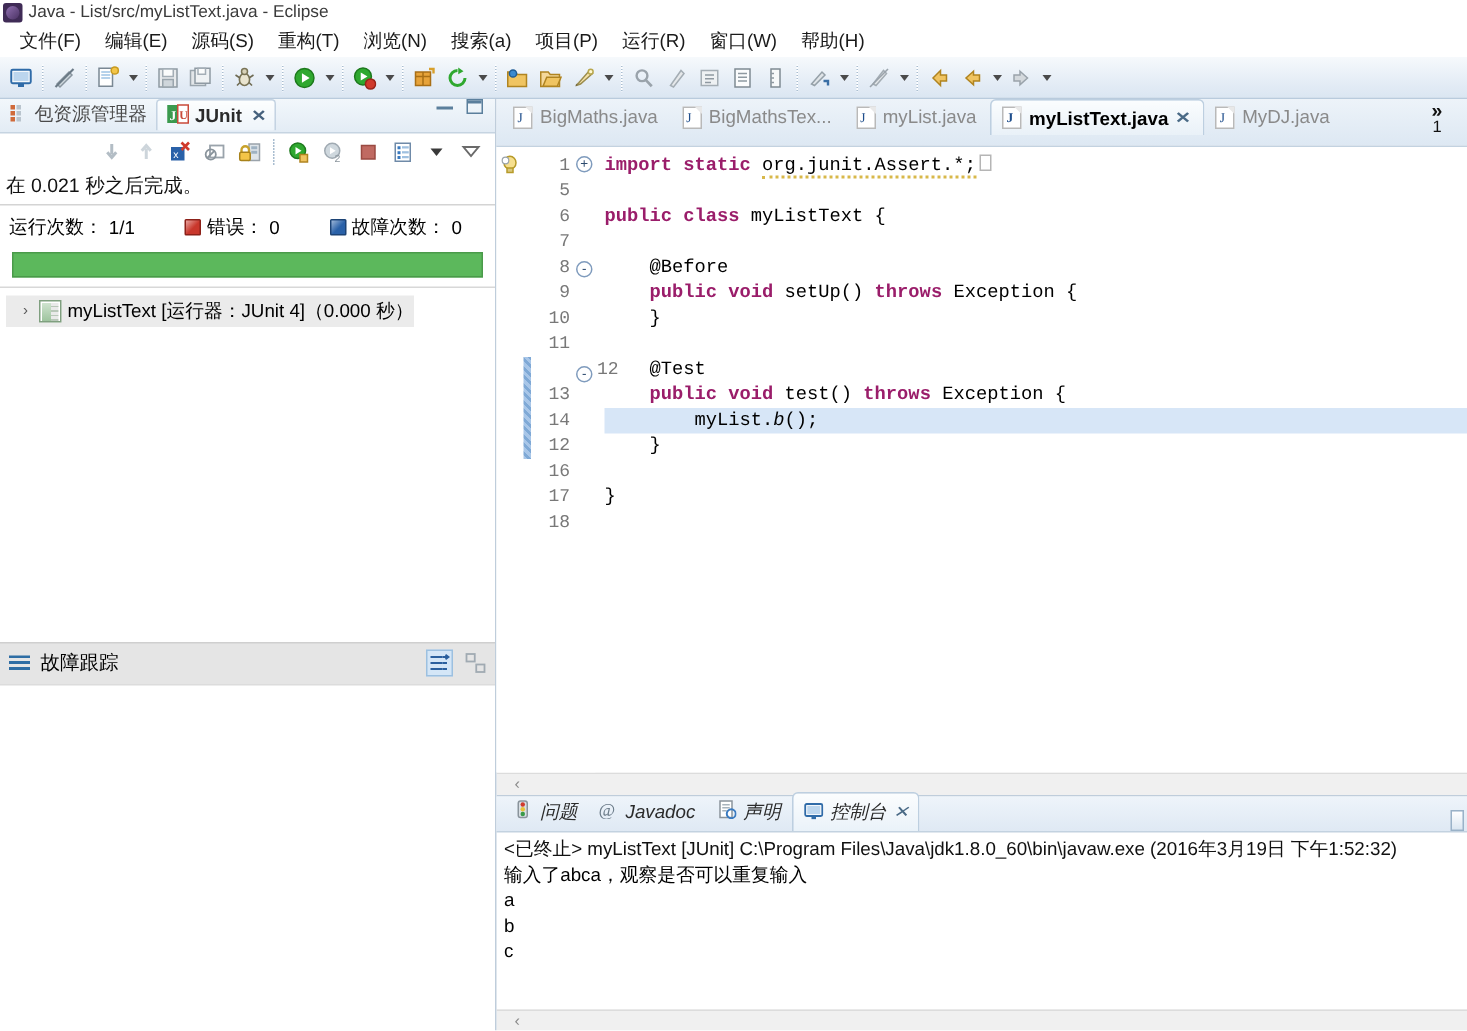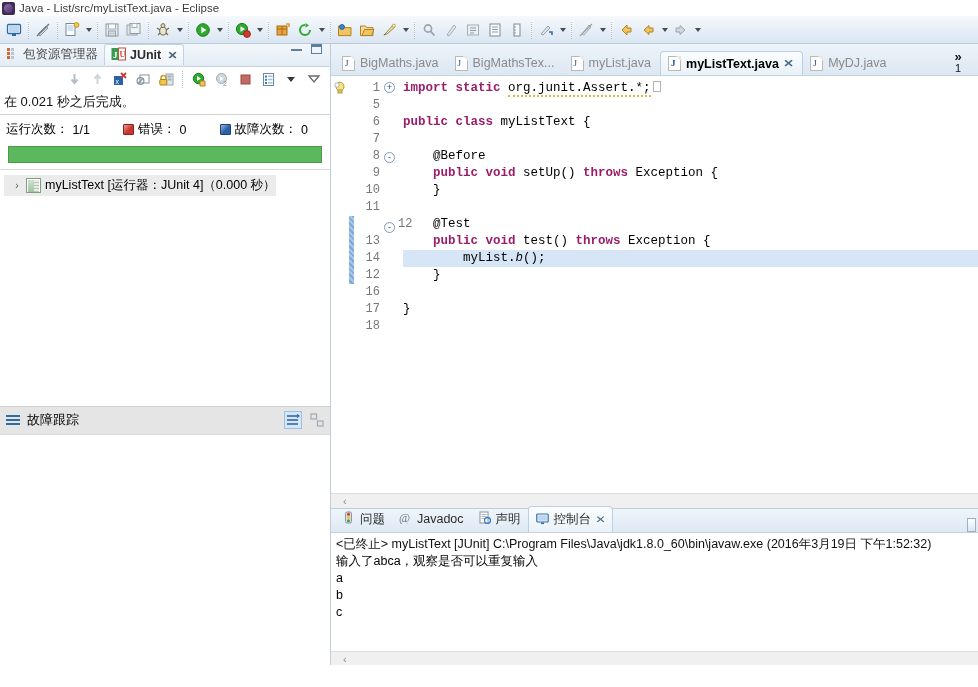--- a/index.html
+++ b/index.html
@@ -210,21 +210,21 @@
   .ft-btn.sel { background:#d4e6f7; border:1px solid #9cc0e0; }
   .failtrace-body { flex: 1; background:#ffffff; border-top: 1px solid #dcdcdc; }
 
   
   .right { flex: 1; display: flex; flex-direction: column; min-width:0;
            background:#ffffff; }
 
   .etabbar {
     height: 32px;
     background: linear-gradient(#edf3f9,#dde8f3);
-    display: flex; align-items: flex-end;
+    display: flex; align-items: flex-start;
     padding-left: 4px;
     position: relative;
     border-bottom: 1px solid #c3d2e0;
   }
   .etab {
     display: flex; align-items: center; gap: 5px;
     height: 24px; padding: 0 9px 0 7px;
     font-size: 12.5px; color: #8a8a8a;
     white-space: nowrap;
   }
@@ -301,21 +301,21 @@
   
   .bottom { height: 157px; display:flex; flex-direction:column;
             border-top: 1px solid #bfcddb; background:#ffffff; }
   .btabbar {
     height: 24px; background: linear-gradient(#eef4fa,#dfe9f4);
     display:flex; align-items:flex-end; padding-left:4px;
     border-bottom:1px solid #c3d2e0; position: relative;
   }
   .btab { display:flex; align-items:center; gap:5px;
           height:26px; padding:0 7px; font-size:12.5px; color:#2b2b2b;
-          white-space:nowrap; }
+          white-space:nowrap;font-style:italic; }
   .btab.active {
     background: linear-gradient(#fbfdfe,#eaf2f9);
     border:1px solid #bdcfe0; border-bottom:none; border-radius:4px 4px 0 0;justify-content:flex-end;
   }
   .btab .closex { color:#4a6a86; font-size:11px; transform:scale(1.15,.95); }
   .btab-right { margin-left:auto; padding-right:2px; display:flex; align-items:center; }
   .btab-right .pipe { width:9px; height:14px; border:1px solid #9ab2c8;
                       background:linear-gradient(#fff,#dae6f1); }
 
   .console {
@@ -333,20 +333,32 @@
 </head>
 <body>
 
 <div id="app">
 
   <div class="titlebar">
     <div class="tb-icon"></div>
     <span>Java - List/src/myListText.java - Eclipse</span>
   </div>
 
+  <div class="menubar" id="menubar">
+      <div class="mi">文件(F)</div>
+      <div class="mi">编辑(E)</div>
+      <div class="mi">源码(S)</div>
+      <div class="mi">重构(T)</div>
+      <div class="mi">浏览(N)</div>
+      <div class="mi">搜索(a)</div>
+      <div class="mi">项目(P)</div>
+      <div class="mi">运行(R)</div>
+      <div class="mi">窗口(W)</div>
+      <div class="mi">帮助(H)</div>
+    </div>
 
   <div class="toolbar">
     <div class="tb-btn">
       <svg width="16" height="16" viewBox="0 0 16 16">
           <rect x="1.5" y="2.5" width="13" height="9" rx="1" fill="#f4f8fb" stroke="#2f6ba8" stroke-width="1.3"></rect>
           <rect x="3" y="4" width="10" height="6" fill="#bcd6ee"></rect>
           <rect x="6" y="12" width="4" height="2" fill="#2f6ba8"></rect>
         </svg>
     </div>
     <div class="tb-sep"></div>

